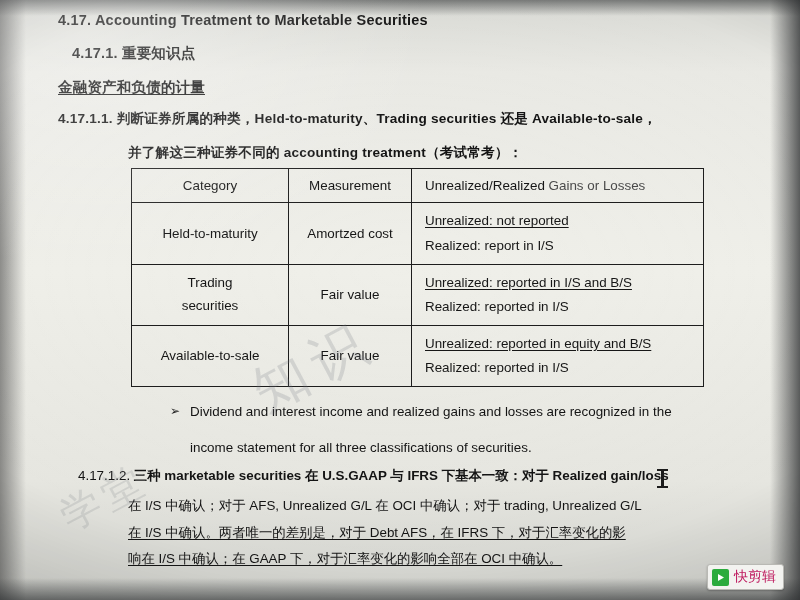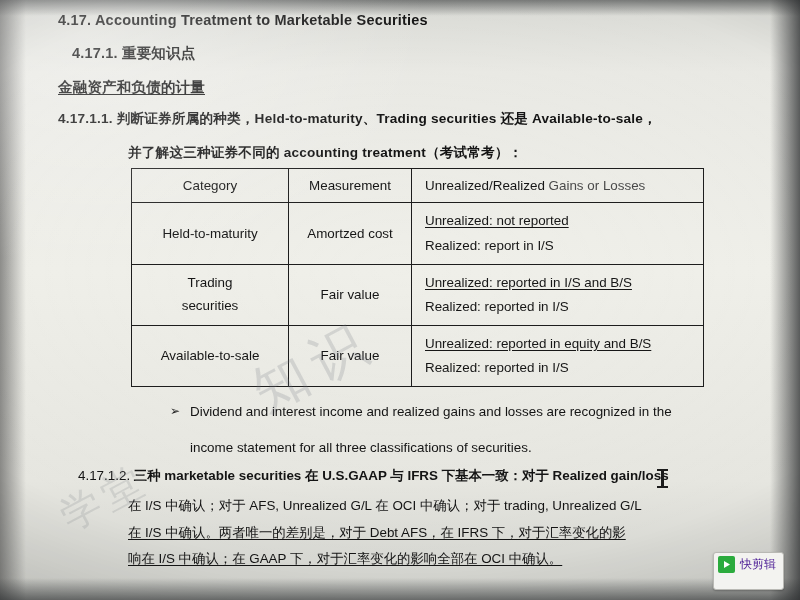--- a/index.html
+++ b/index.html
@@ -179,23 +179,23 @@
   .toolbar {
     position: absolute;
     right: 16px;
     bottom: 10px;
     display: flex;
     align-items: center;
     gap: 5px;
     background: #f3f3f0;
     border: 1px solid #b9b9b4;
     border-radius: 3px;
-    padding: 3px 7px 16px 4px;
-    font-size: 12px;
-    color: #4c1d95;
+    padding: 3px 7px 3px 4px;
+    font-size: 14px;
+    color: #be185d;
     z-index: 45;
     box-shadow: 0 1px 2px rgba(0,0,0,0.25);
   }
   .play-badge {
     width: 17px; height: 17px;
     background: #2bab3d;
     border-radius: 2px;
     display: inline-flex;
     align-items: center;
     justify-content: center;

